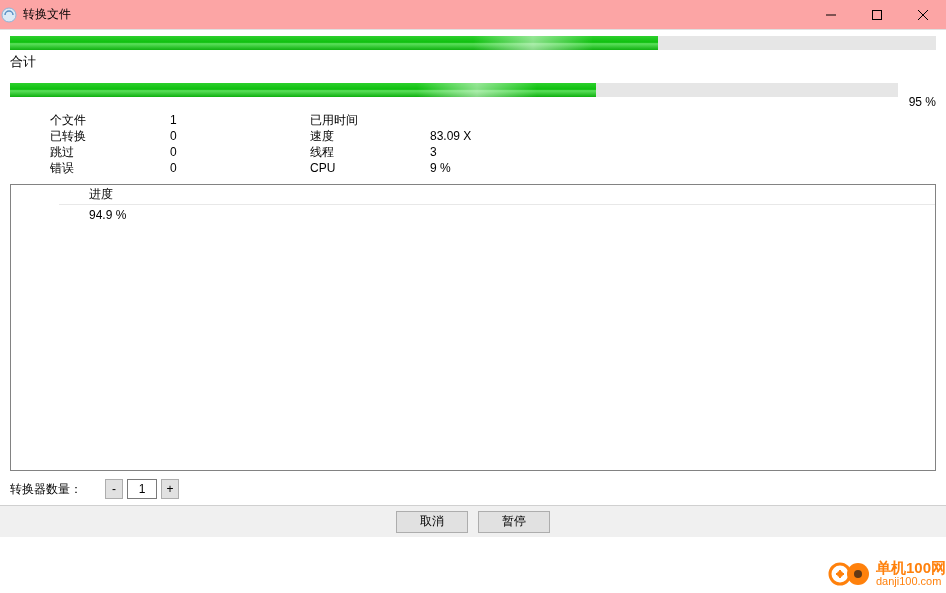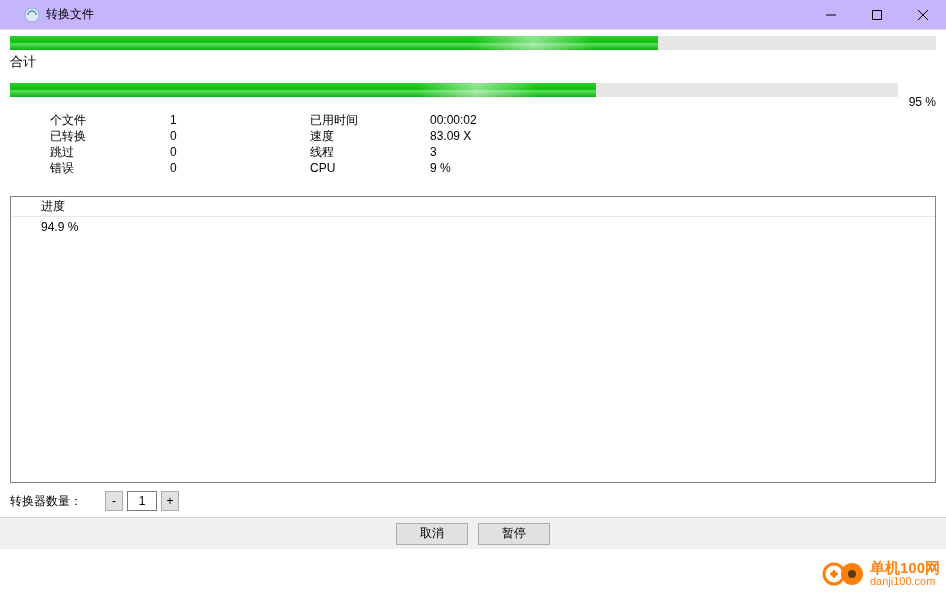--- a/index.html
+++ b/index.html
@@ -10,22 +10,22 @@
       width: 946px;
       height: 593px;
       overflow: hidden;
       position: relative;
     }
     .titlebar {
       height: 30px;
       display: flex;
       align-items: center;
       border-bottom: 1px solid #e0e0e0;
-      padding-left: 24px;
-      background: #c4b5fd;
+      padding-left: 1px;
+      background: #fca5a5;
     }
     .titlebar .app-icon {
       width: 16px; height: 16px;
       margin-right: 6px;
       display: flex; align-items: center; justify-content: center;
     }
     .titlebar .title { font-size: 12px; color: #000; }
     .titlebar .spacer { flex: 1; }
     .win-btn {
       width: 46px; height: 30px;
@@ -74,21 +74,22 @@
     }
     .stats-row .lbl1 { width: 120px; margin-left: 40px; }
     .stats-row .val1 { width: 140px; }
     .stats-row .lbl2 { width: 120px; }
     .stats-row .val2 { flex: 1; }
     .list-container {
       border: 1px solid #828282;
       height: 287px;
       overflow: auto;
       background: #fff;
-      margin-top: 20px;
+      margin-top: 8px;
+      padding-left: 48px;
     }
     .list-header {
       display: flex;
       height: 20px;
       align-items: center;
       background: #fff;
       border-bottom: 1px solid #e8e8e8;
       font-size: 12px;
     }
     .col-status { width: 22px; }
@@ -142,21 +143,21 @@
     .footer-btn {
       width: 72px; height: 22px;
       border: 1px solid #adadad;
       background: #e1e1e1;
       font-size: 12px;
       font-family: inherit;
       cursor: pointer;
     }
     .watermark {
       position: absolute;
-      right: 6px;
+      right: 0;
       bottom: 4px;
       display: flex;
       align-items: center;
       gap: 4px;
       opacity: 0.95;
     }
     .watermark-text {
       display: flex;
       flex-direction: column;
       line-height: 1.05;
@@ -205,21 +206,20 @@
       <div class="progress-bar-inner" id="total-prog" style="width: 66%;"></div>
     </div>
     <span class="total-pct">95 %</span>
   </div>
 
   <div class="stats">
     <div class="stats-row">
       <span class="lbl1">个文件</span>
       <span class="val1">1</span>
       <span class="lbl2">已用时间</span>
-      <span class="val2">00:00:02</span>
     </div>
     <div class="stats-row">
       <span class="lbl1">已转换</span>
       <span class="val1">0</span>
       <span class="lbl2">速度</span>
       <span class="val2">83.09 X</span>
     </div>
     <div class="stats-row">
       <span class="lbl1">跳过</span>
       <span class="val1">0</span>

